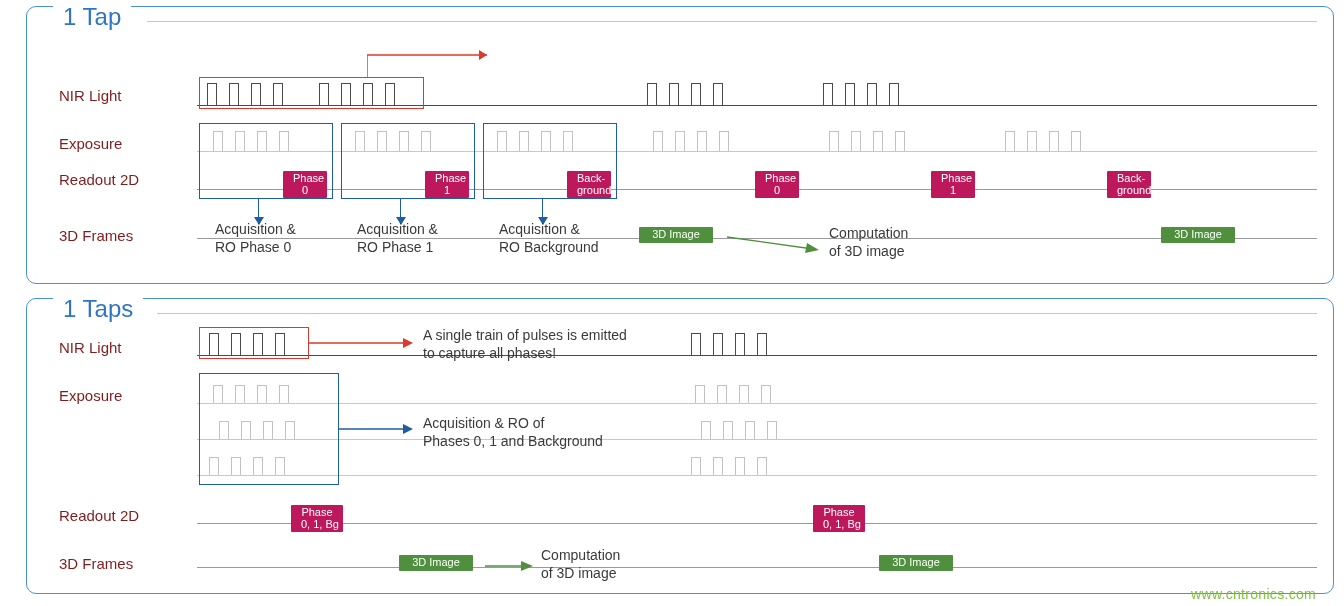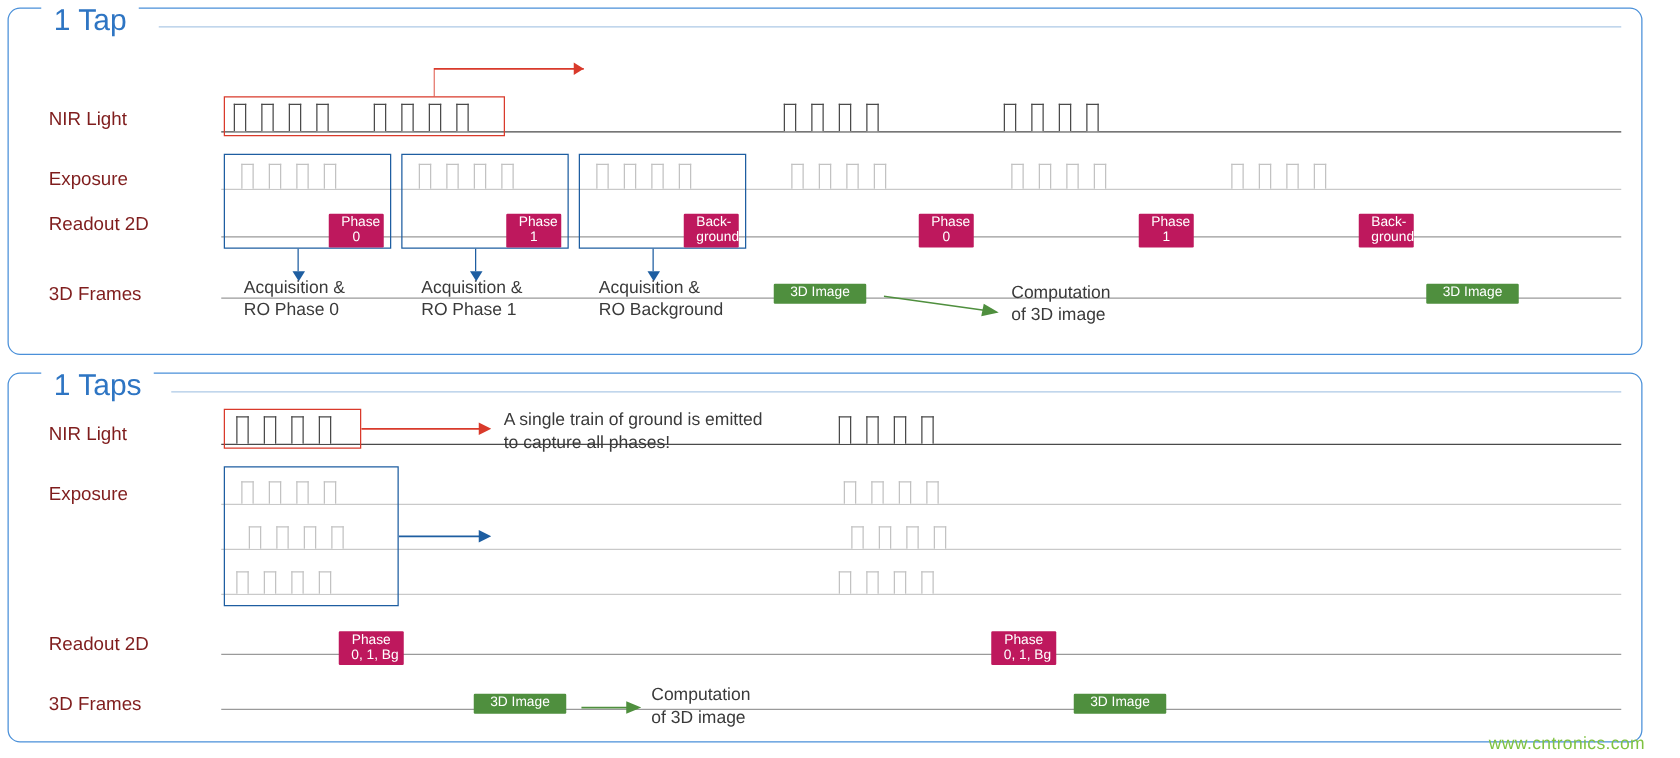--- a/index.html
+++ b/index.html
@@ -9,21 +9,21 @@
     height: 606px;
     font-family: "Segoe UI", Arial, sans-serif;
     font-size: 14px;
     color: #3a3a3a;
     background: #fff;
     position: relative;
   }
 
   .panel {
     position: absolute;
-    left: 6px;
+    left: 26px;
     width: 1308px;
     border: 1px solid #4a90d9;
     border-radius: 10px;
   }
   .panel.p1 { top: 6px; height: 278px; }
   .panel.p2 { top: 298px; height: 296px; }
 
   .title {
     position: absolute;
     left: 26px;
@@ -286,29 +286,31 @@
         <div class="pulse grey" style="left: 730px; top: 158px; height: 18px;"></div>
       </div>
     </div>
 
   <div class="redbox" style="left:172px; top:28px; width:110px; height:32px;"></div>
 
   <svg style="position:absolute; left:282px; top:36px; width:110px; height:16px;">
     <line x1="0" y1="8" x2="100" y2="8" stroke="#d93a2b" stroke-width="1.4"></line>
     <path d="M94 3 L104 8 L94 13 Z" fill="#d93a2b"></path>
   </svg>
-  <div class="note" style="left:396px; top:28px; white-space:pre;">A single train of ground is emitted
+  <div class="note" style="left:396px; top:28px; white-space:pre;">A single train of pulses is emitted
 to capture all phases!</div>
 
   <div class="bluebox" style="left:172px; top:74px; width:140px; height:112px;"></div>
 
   <svg style="position:absolute; left:312px; top:122px; width:80px; height:16px;">
     <line x1="0" y1="8" x2="70" y2="8" stroke="#1e5ea1" stroke-width="1.4"></line>
     <path d="M64 3 L74 8 L64 13 Z" fill="#1e5ea1"></path>
   </svg>
+  <div class="note" style="left:396px; top:116px; white-space:pre;">Acquisition &amp; RO of
+Phases 0, 1 and Background</div>
 
   <div class="axis thin" style="left:170px; top:224px; width:1120px;"></div>
   <div class="tag blue" style="left:264px; top:206px; width:52px;">Phase
 0, 1, Bg</div>
   <div class="tag blue" style="left:786px; top:206px; width:52px;">Phase
 0, 1, Bg</div>
 
   <div class="axis thin" style="left:170px; top:268px; width:1120px;"></div>
   <div class="tag green" style="left:372px; top:256px; width:74px;">3D Image</div>
   <div class="tag green" style="left:852px; top:256px; width:74px;">3D Image</div>

